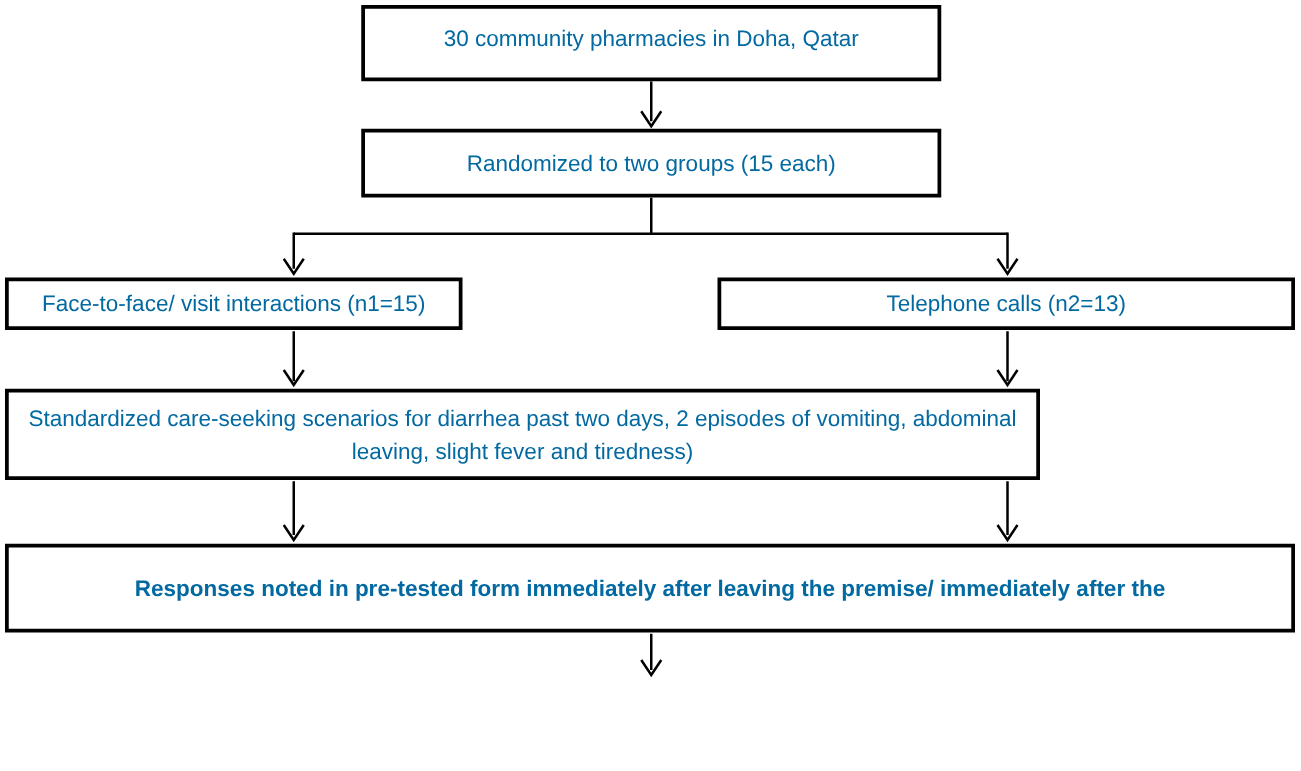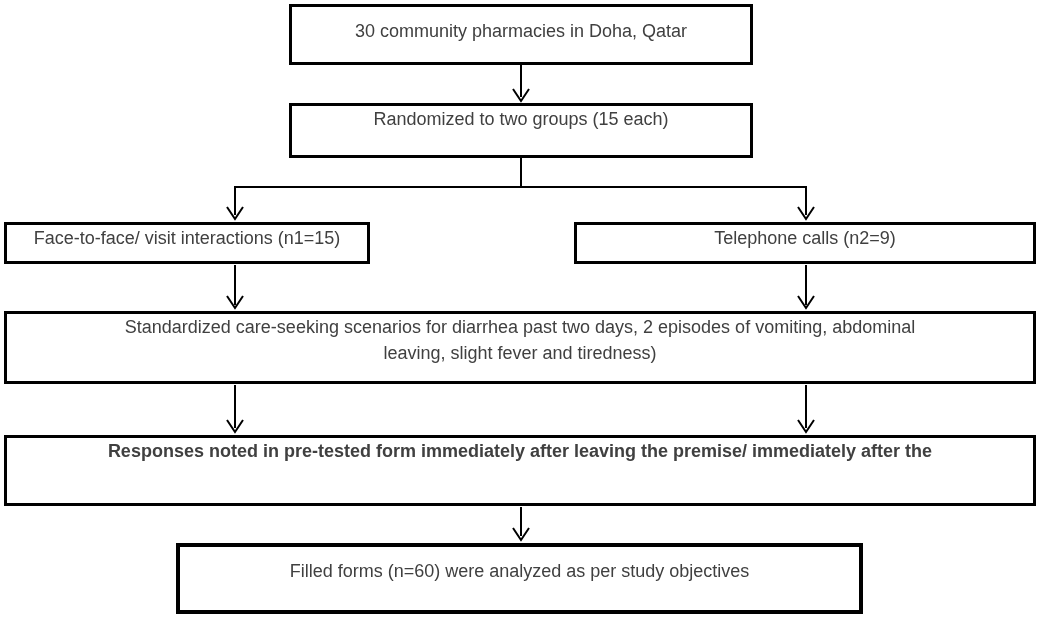--- a/index.html
+++ b/index.html
@@ -6,57 +6,57 @@
     margin: 0;
     padding: 0;
     background: #ffffff;
   }
   .canvas {
     position: relative;
     width: 1041px;
     height: 617px;
     background: #ffffff;
     font-family: "Liberation Sans", "DejaVu Sans", sans-serif;
-    color: #404040;
+    color: #0369a1;
     overflow: hidden;
   }
   .connectors {
     position: absolute;
     left: 0;
     top: 0;
     width: 1041px;
     height: 617px;
     pointer-events: none;
   }
   .node {
     position: absolute;
     box-sizing: border-box;
     border: 3px solid #000000;
     background: #ffffff;
     display: flex;
     flex-direction: column;
     align-items: center;
-    justify-content: flex-start;
+    justify-content: center;
     text-align: center;
     font-size: 18px;
     line-height: 26px;
     padding: 0 6px;
   }
   .node.top-align {
     justify-content: flex-start;
     padding-top: 11px;
   }
   .node.thick {
     border-width: 4px;
   }
   #node-pharmacies  { left: 289px; top: 4px;   width: 464px;  height: 61px; }
   #node-randomized  { left: 289px; top: 103px; width: 464px;  height: 55px; }
   #node-face        { left: 4px;   top: 222px; width: 366px;  height: 42px; }
   #node-telephone   { left: 574px; top: 222px; width: 462px;  height: 42px; }
-  #node-scenarios   { left: 4px;   top: 311px; width: 1032px; height: 73px; }
+  #node-scenarios   { left: 4px;   top: 311px; width: 828px; height: 73px; }
   #node-responses   { left: 4px;   top: 435px; width: 1032px; height: 71px; font-weight: bold; }
   #node-analysis    { left: 176px; top: 543px; width: 687px;  height: 71px; }
 </style>
 </head>
 <body>
 
 <div class="canvas">
 
   <svg class="connectors" viewBox="0 0 1041 617" xmlns="http://www.w3.org/2000/svg">
     <g stroke="#000000" stroke-width="2" fill="none">
@@ -110,29 +110,26 @@
 
   <div class="node" id="node-randomized">
     <span>Randomized to two groups (15 each)</span>
   </div>
 
   <div class="node" id="node-face">
     <span>Face-to-face/ visit interactions (n1=15)</span>
   </div>
 
   <div class="node" id="node-telephone">
-    <span>Telephone calls (n2=9)</span>
+    <span>Telephone calls (n2=13)</span>
   </div>
 
   <div class="node" id="node-scenarios">
     <span>Standardized care-seeking scenarios for diarrhea past two days, 2 episodes of vomiting, abdominal</span>
     <span>leaving, slight fever and tiredness)</span>
   </div>
 
   <div class="node" id="node-responses">
     <span>Responses noted in pre-tested form immediately after leaving the premise/ immediately after the</span>
   </div>
 
-  <div class="node top-align thick" id="node-analysis">
-    <span>Filled forms (n=60) were analyzed as per study objectives</span>
-  </div>
 
 </div>
 
 </body></html>

